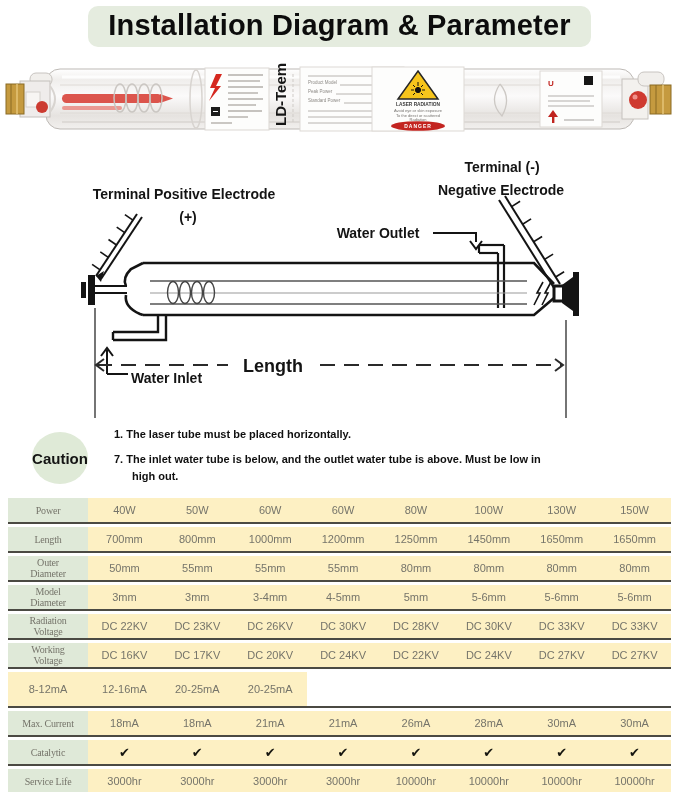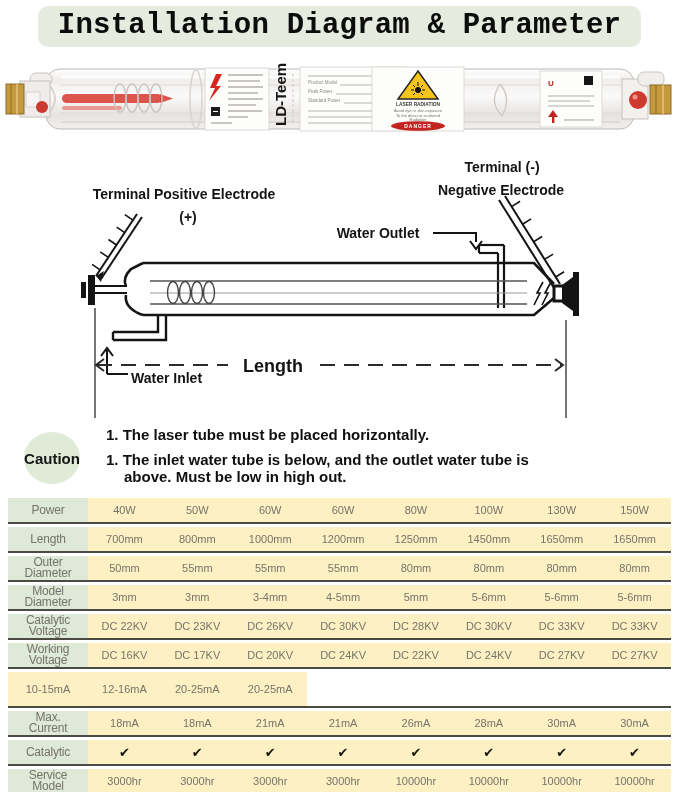--- a/index.html
+++ b/index.html
@@ -7,47 +7,46 @@
     width:679px;height:792px;background:#ffffff;overflow:hidden;
     font-family:"Liberation Sans","DejaVu Sans",sans-serif;
     -webkit-font-smoothing:antialiased;
   }
   
   .title-wrap{text-align:center;padding-top:6px;height:46px;}
   .title-box{
     display:inline-block;background:#e5ecdf;border-radius:10px;
     padding:3px 20px 5px 20px;font-size:29px;font-weight:bold;color:#0c0c0c;
     letter-spacing:0.2px;
-    font-family:Liberation Mono, monospace;
   }
   
   svg{display:block;}
   .photo-svg{margin-top:2px;}
   .diagram-text{font-family:"Liberation Sans","DejaVu Sans",sans-serif;font-weight:bold;fill:#141414;}
   
   .caution{display:flex;align-items:flex-start;padding-left:24px;margin-top:6px;height:72px;}
   .caution-badge{
     flex:0 0 auto;width:56px;height:52px;background:#dfead7;border-radius:50%;
     display:flex;align-items:center;justify-content:center;
-    font-weight:bold;font-size:15px;color:#141414;margin-top:8px;
+    font-weight:bold;font-size:15px;color:#141414;margin-top:8px;margin-left:8px;
   }
-  .caution-items{margin-left:26px;font-weight:bold;font-size:15px;color:#101010;line-height:17.5px;margin-top:2px;}
+  .caution-items{margin-left:26px;font-weight:bold;font-size:11px;color:#101010;line-height:17.5px;margin-top:2px;}
   .caution-item{margin-bottom:7px;}
   .caution-item.hang{padding-left:18px;text-indent:-18px;max-width:420px;}
   
   .param-table{padding:0 8px;margin-top:2px;}
   .trow{
     display:grid;grid-template-columns:80px repeat(8,1fr);
     height:24px;border-bottom:2px solid var(--row-border,#4b4a43);margin-bottom:3px;
   }
   .trow.tall{height:34px;}
   .tcell{display:flex;align-items:center;justify-content:center;text-align:center;}
   .tcell.label{
     background:var(--label-bg,#dfe9d8);color:var(--tbl-text,#75746a);
-    font-size:12px;letter-spacing:-0.2px;line-height:11px;padding:0 14px;
+    font-size:10px;letter-spacing:-0.2px;line-height:11px;padding:0 14px;font-family:Liberation Serif, serif;
   }
   .tcell.value{background:var(--value-bg,#fdf0c3);color:var(--tbl-text,#75746a);font-size:11px;}
   .tcell.value.check{color:#15150f;font-size:13px;font-weight:bold;}
 </style>
 </head>
 <body>
 
 <div class="title-wrap">
   <div class="title-box">Installation Diagram &amp; Parameter</div>
 </div>
@@ -283,21 +282,21 @@
     <line x1="320" y1="219" x2="563" y2="219" stroke-width="2" stroke-dasharray="15 9"></line>
     <polyline points="104,213 96,219 104,225" stroke-width="2"></polyline>
     <polyline points="555,213 563,219 555,225" stroke-width="2"></polyline>
   </g>
 </svg>
 
 <div class="caution">
   <div class="caution-badge">Caution</div>
   <div class="caution-items">
     <div class="caution-item">1. The laser tube must be placed horizontally.</div>
-    <div class="caution-item hang">1. The inlet water tube is below, and the outlet water tube is above. Must be low in high out.</div>
+    <div class="caution-item hang">7. The inlet water tube is below, and the outlet water tube is above. Must be low in high out.</div>
   </div>
 </div>
 
 <div class="param-table">
     <div class="trow">
       <div class="tcell label">Power</div>
       <div class="tcell value">40W</div>
       <div class="tcell value">50W</div>
       <div class="tcell value">60W</div>
       <div class="tcell value">60W</div>
@@ -333,21 +332,21 @@
       <div class="tcell value">3mm</div>
       <div class="tcell value">3mm</div>
       <div class="tcell value">3-4mm</div>
       <div class="tcell value">4-5mm</div>
       <div class="tcell value">5mm</div>
       <div class="tcell value">5-6mm</div>
       <div class="tcell value">5-6mm</div>
       <div class="tcell value">5-6mm</div>
     </div>
     <div class="trow">
-      <div class="tcell label">Catalytic Voltage</div>
+      <div class="tcell label">Radiation Voltage</div>
       <div class="tcell value">DC 22KV</div>
       <div class="tcell value">DC 23KV</div>
       <div class="tcell value">DC 26KV</div>
       <div class="tcell value">DC 30KV</div>
       <div class="tcell value">DC 28KV</div>
       <div class="tcell value">DC 30KV</div>
       <div class="tcell value">DC 33KV</div>
       <div class="tcell value">DC 33KV</div>
     </div>
     <div class="trow">
@@ -355,21 +354,21 @@
       <div class="tcell value">DC 16KV</div>
       <div class="tcell value">DC 17KV</div>
       <div class="tcell value">DC 20KV</div>
       <div class="tcell value">DC 24KV</div>
       <div class="tcell value">DC 22KV</div>
       <div class="tcell value">DC 24KV</div>
       <div class="tcell value">DC 27KV</div>
       <div class="tcell value">DC 27KV</div>
     </div>
     <div class="trow tall">
-      <div class="tcell value">10-15mA</div>
+      <div class="tcell value">8-12mA</div>
       <div class="tcell value">12-16mA</div>
       <div class="tcell value">20-25mA</div>
       <div class="tcell value">20-25mA</div>
     </div>
     <div class="trow">
       <div class="tcell label">Max. Current</div>
       <div class="tcell value">18mA</div>
       <div class="tcell value">18mA</div>
       <div class="tcell value">21mA</div>
       <div class="tcell value">21mA</div>
@@ -383,21 +382,21 @@
       <div class="tcell value check">✔</div>
       <div class="tcell value check">✔</div>
       <div class="tcell value check">✔</div>
       <div class="tcell value check">✔</div>
       <div class="tcell value check">✔</div>
       <div class="tcell value check">✔</div>
       <div class="tcell value check">✔</div>
       <div class="tcell value check">✔</div>
     </div>
     <div class="trow">
-      <div class="tcell label">Service Model</div>
+      <div class="tcell label">Service Life</div>
       <div class="tcell value">3000hr</div>
       <div class="tcell value">3000hr</div>
       <div class="tcell value">3000hr</div>
       <div class="tcell value">3000hr</div>
       <div class="tcell value">10000hr</div>
       <div class="tcell value">10000hr</div>
       <div class="tcell value">10000hr</div>
       <div class="tcell value">10000hr</div>
     </div>
   </div>

